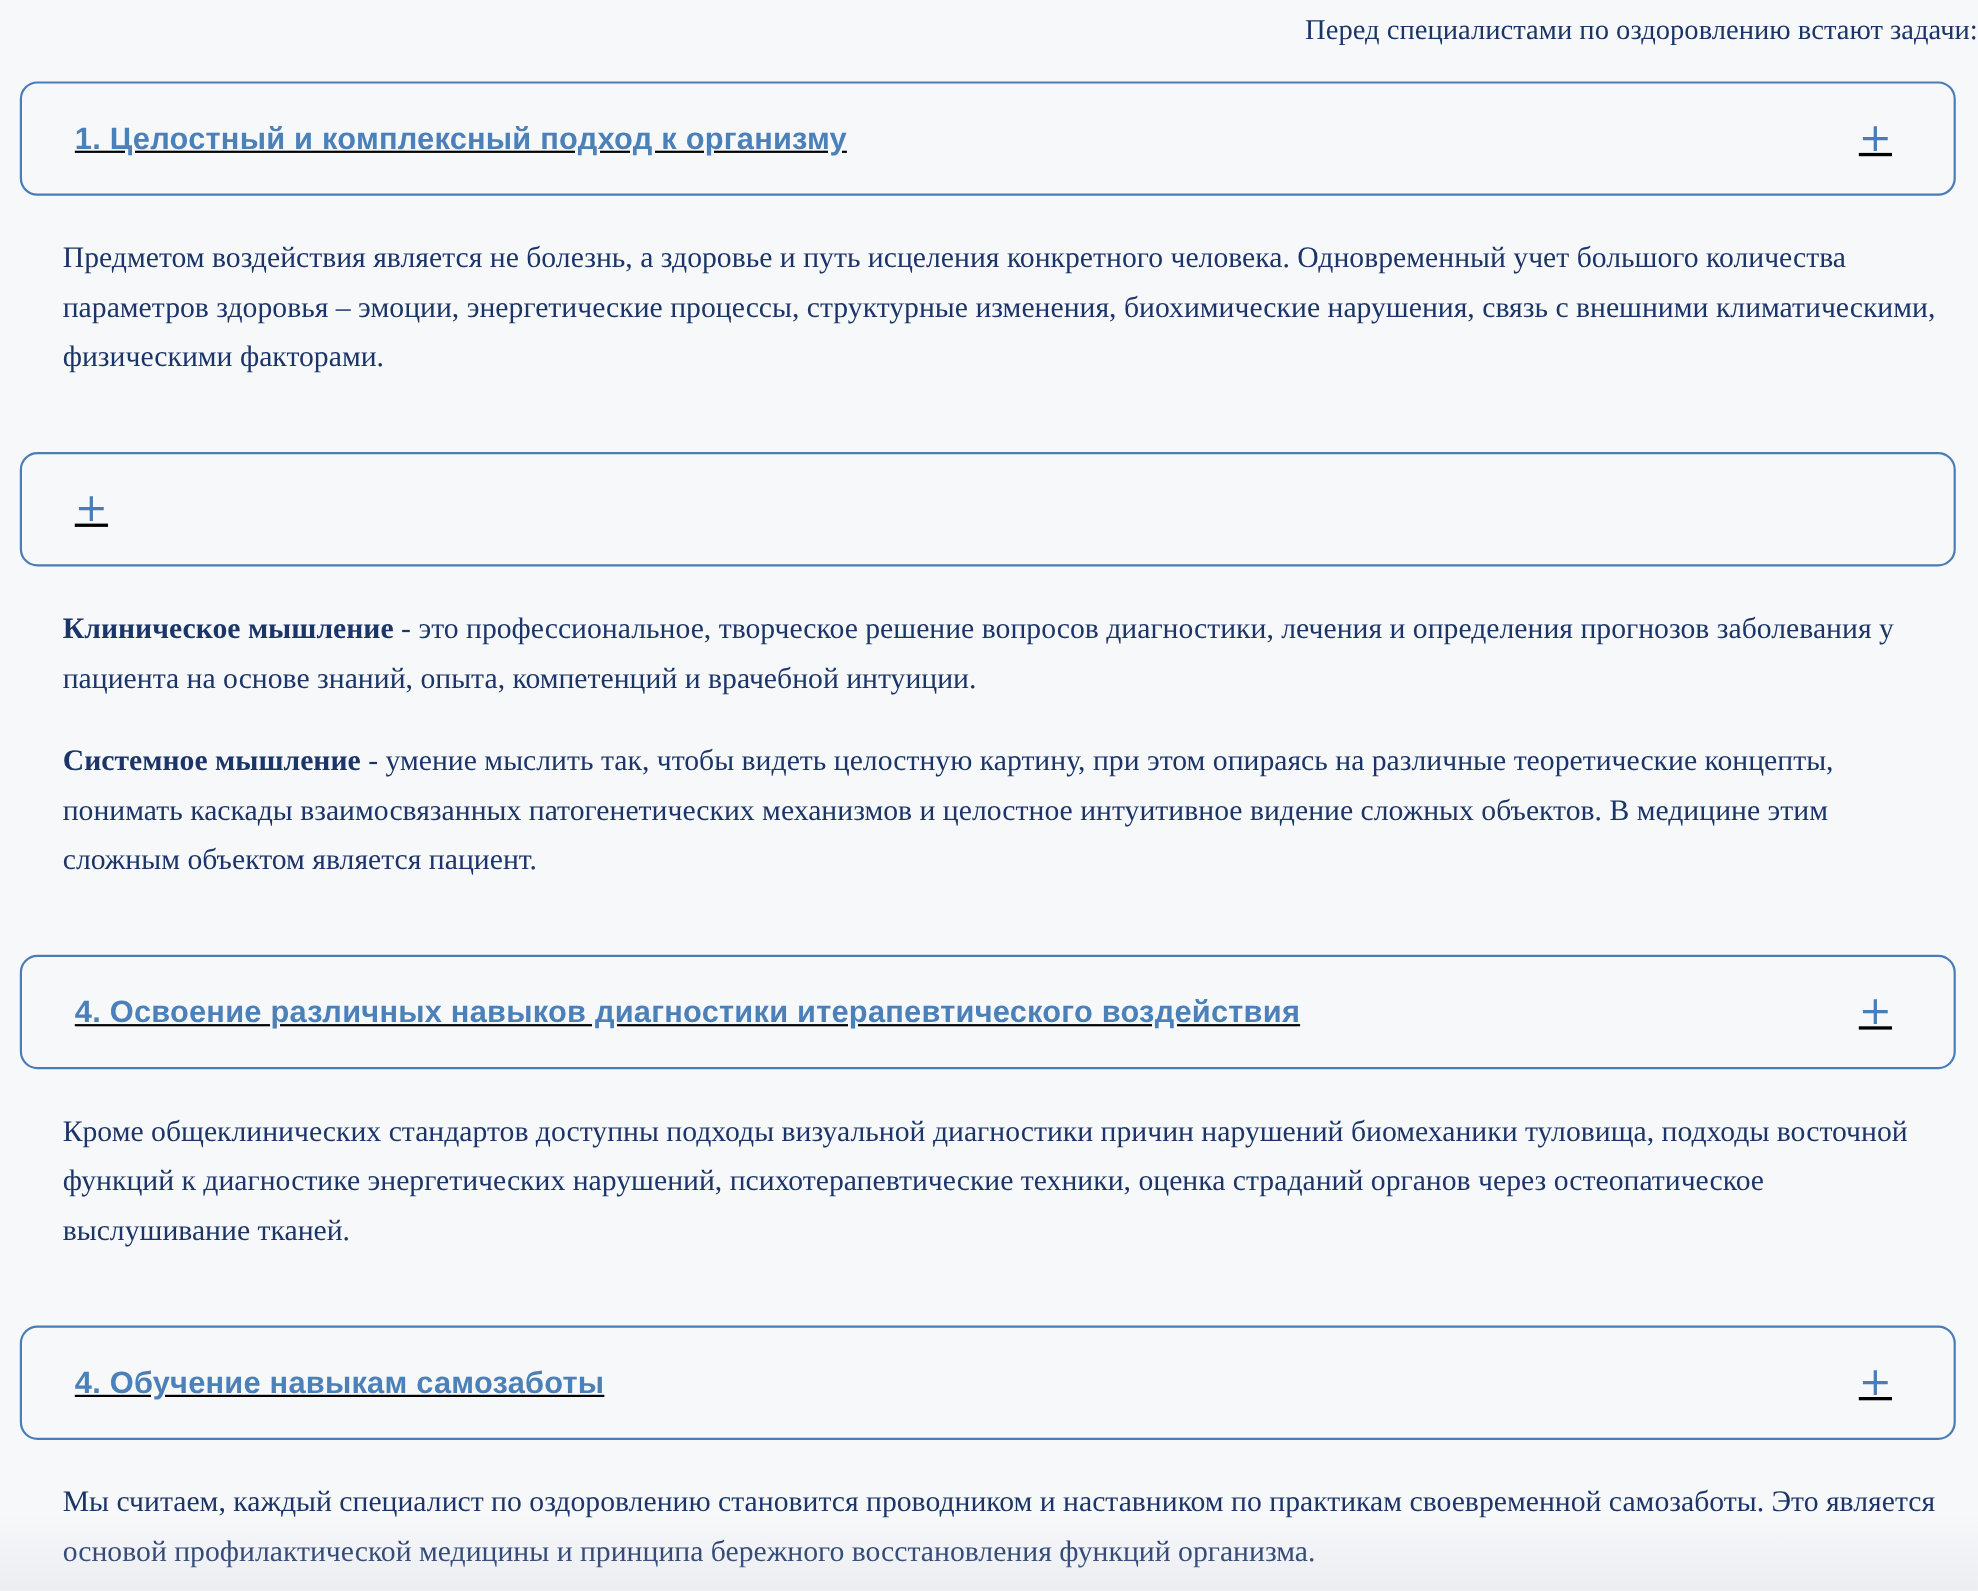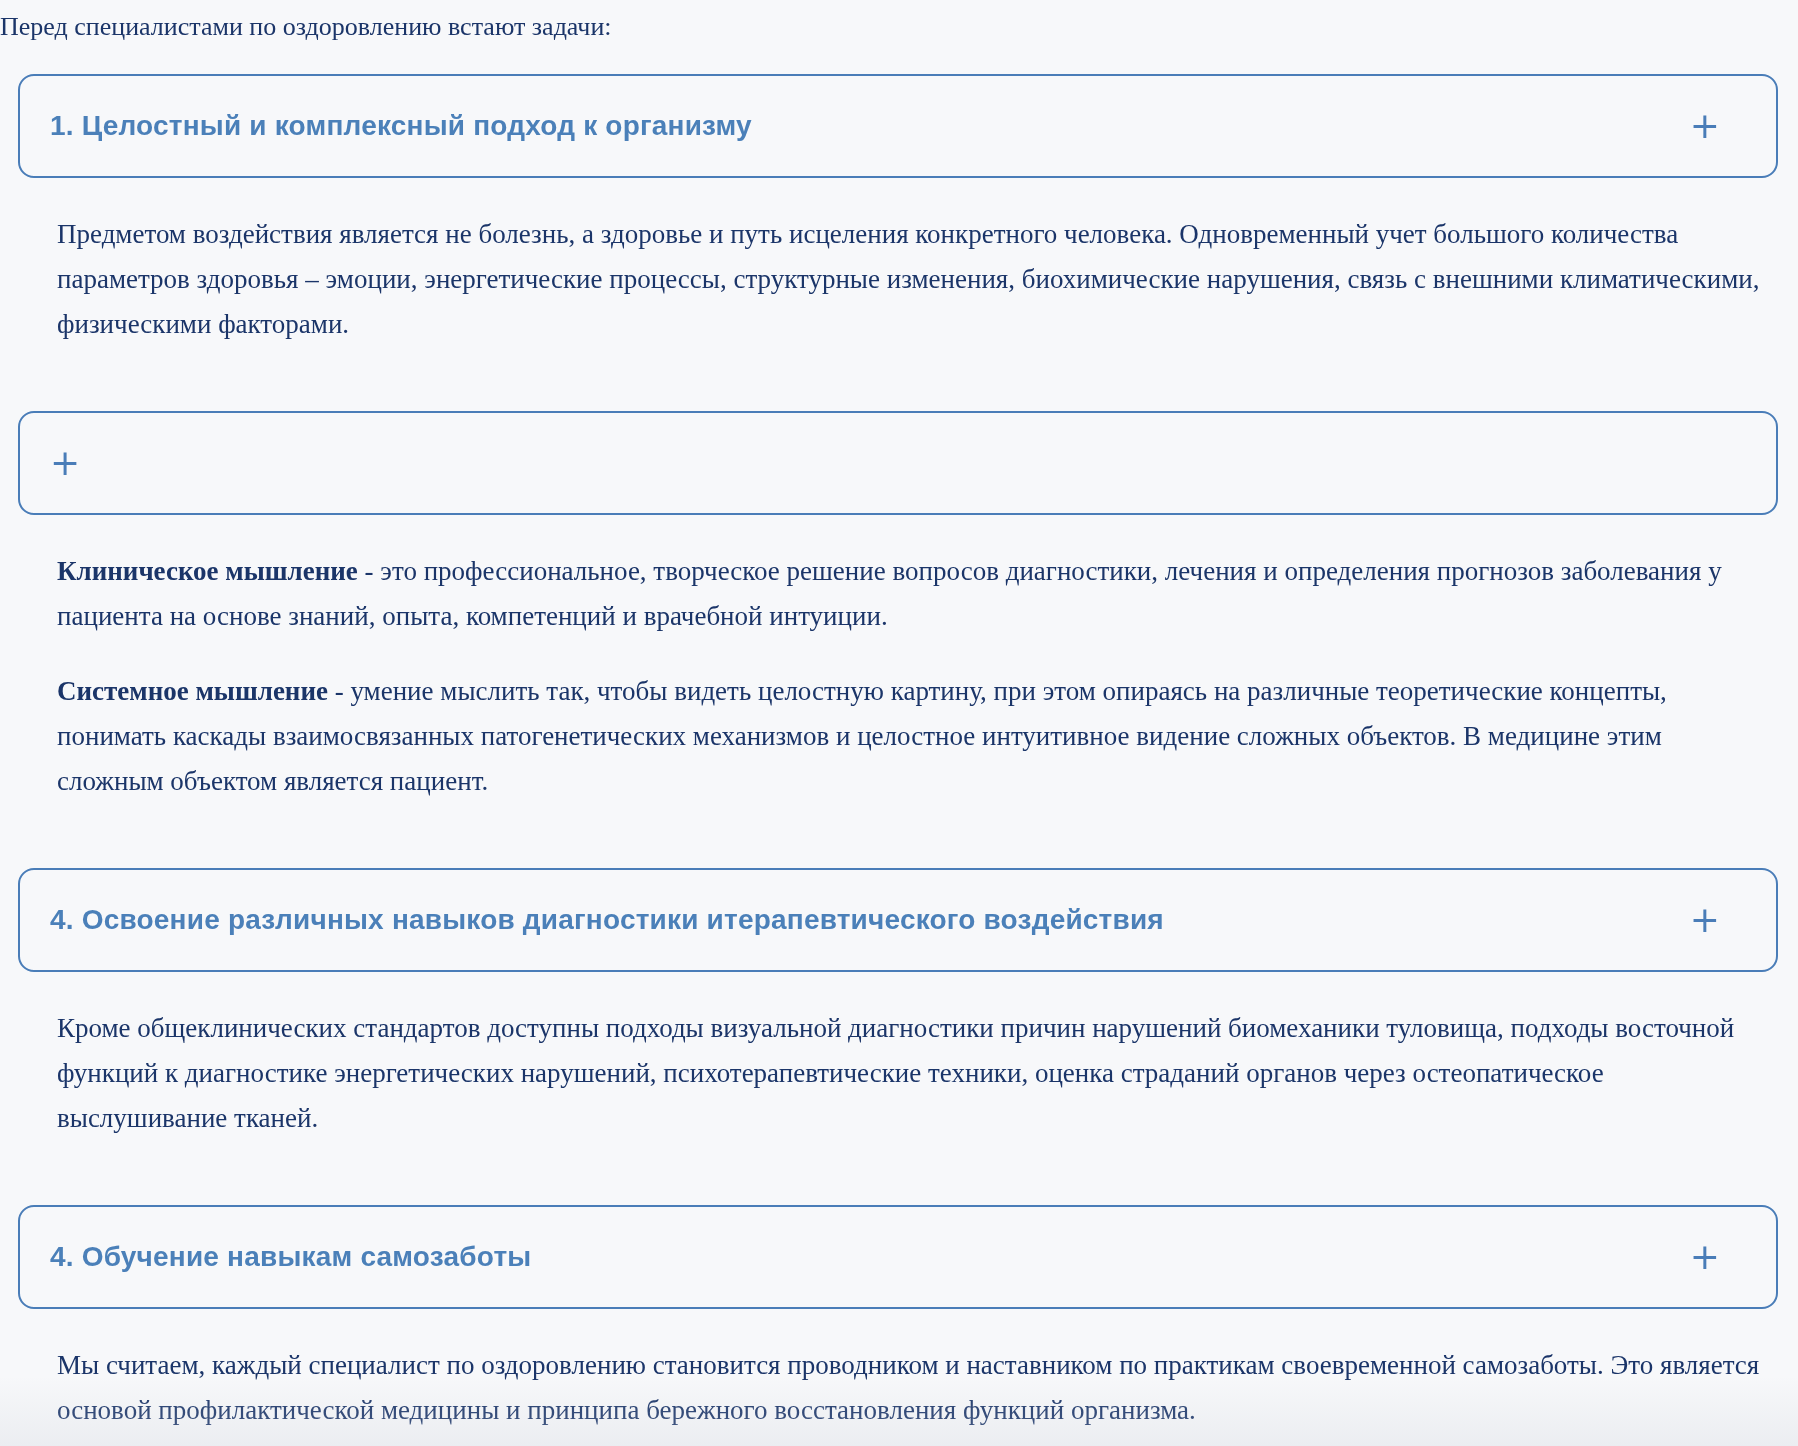--- a/index.html
+++ b/index.html
@@ -15,21 +15,21 @@
     background: var(--bg);
     font-family: "Liberation Serif", serif;
     overflow:hidden;
     position:relative;
   }
   .page{ width:100%; height:100%; position:relative; }
 
   .page-title{
     margin:0;
     padding-top:10px;
-    text-align:left;
+    text-align:right;
     font-family:"Liberation Serif", serif;
     font-weight:normal;
     font-size:26px;
     line-height:34px;
     color:var(--body-text);
   }
 
   .accordion-list{ display:block; }
 
   .section{ margin-top:64px; }
@@ -37,23 +37,24 @@
 
   .acc-box{
     margin-left:18px;
     margin-right:20px;
     height:104px;
     border:2px solid var(--accent);
     border-radius:16px;
     display:flex;
     align-items:center;
     justify-content:space-between;
-    padding:0 56px 0 30px;
+    padding:0 56px 0 48px;
     cursor:pointer;
     background:transparent;
+    text-decoration:underline;
   }
   .acc-title{
     font-family:"Liberation Sans", sans-serif;
     font-weight:600;
     font-size:28px;
     color:var(--header-text);
     letter-spacing:0.2px;
   }
   .acc-plus{
     font-family:"DejaVu Sans", sans-serif;

